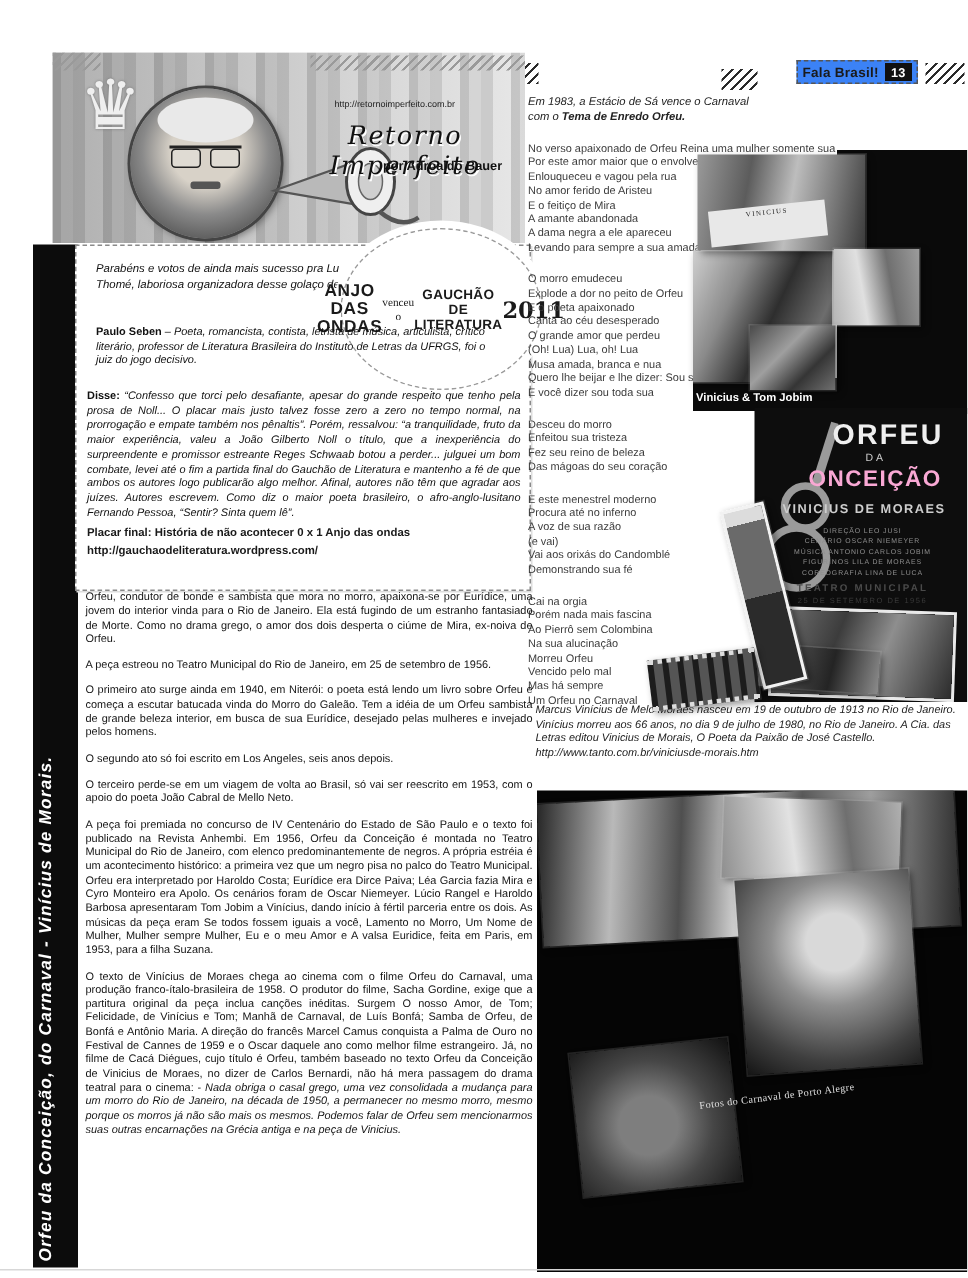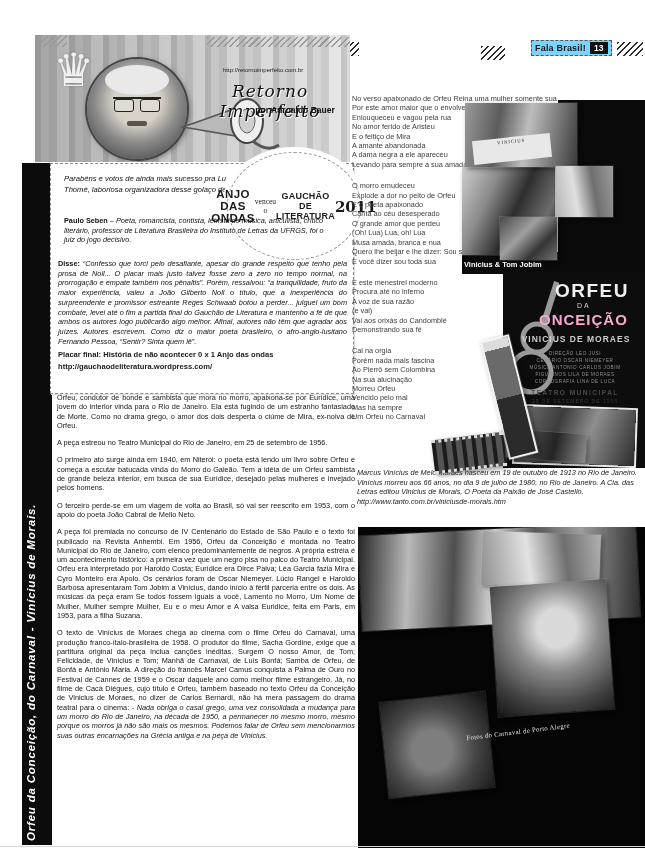--- a/index.html
+++ b/index.html
@@ -3,21 +3,21 @@
 <meta charset="utf-8">
 <style>
   html,body{margin:0;padding:0;background:#fff;}
   .page{position:relative;width:645px;height:852px;background:#fff;overflow:hidden;
         font-family:"Liberation Sans",sans-serif;color:#1a1a1a;}
   .abs{position:absolute;}
   .hatch{background:repeating-linear-gradient(135deg,#2a2a2a 0 1.5px,transparent 1.5px 4.5px);}
   .hatch-light{background:repeating-linear-gradient(135deg,#9a9a9a 0 1.5px,transparent 1.5px 4.5px);}
 
   
-  .brandbox{border:1px dashed #555;background:#7dd3fc;display:flex;align-items:center;
+  .brandbox{border:1px dashed #555;background:#3b82f6;display:flex;align-items:center;
             padding:1px 3px;font-size:9px;font-weight:bold;letter-spacing:.2px;}
   .pagenum{background:#101010;color:#fff;font-size:8.5px;font-weight:bold;
            padding:1px 4px;margin-left:4px;text-align:right;}
 
   
   .collage{left:35px;top:35px;width:315px;height:127px;
     background:linear-gradient(90deg,#c2c2c2 0%,#d9d9d9 35%,#efefef 70%,#ffffff 100%);
     overflow:hidden;}
   .collage .texture{position:absolute;inset:0;opacity:.5;
     background:repeating-linear-gradient(90deg,#8d8d8d 0 6px,#b5b5b5 6px 14px,#a0a0a0 14px 22px,#cfcfcf 22px 34px);
@@ -164,39 +164,47 @@
     <div class="judge">
       <b>Paulo Seben</b><span> – </span><i>Poeta, romancista, contista, letrista de música, articulista, crítico literário, professor de Literatura Brasileira do Instituto de Letras da UFRGS, foi o juiz do jogo decisivo.</i>
     </div>
     <div class="disse">
       <span class="lbl">Disse: </span><span class="qt">“Confesso que torci pelo desafiante, apesar do grande respeito que tenho pela prosa de Noll... O placar mais justo talvez fosse zero a zero no tempo normal, na prorrogação e empate também nos pênaltis”. Porém, ressalvou: “a tranquilidade, fruto da maior experiência, valeu a João Gilberto Noll o título, que a inexperiência do surpreendente e promissor estreante Reges Schwaab botou a perder... julguei um bom combate, levei até o fim a partida final do Gauchão de Literatura e mantenho a fé de que ambos os autores logo publicarão algo melhor. Afinal, autores não têm que agradar aos juízes. Autores escrevem. Como diz o maior poeta brasileiro, o afro-anglo-lusitano Fernando Pessoa, “Sentir? Sinta quem lê”.</span>
     </div>
     <div class="placar">Placar final: História de não acontecer 0 x 1 Anjo das ondas</div>
     <div class="aurl">http://gauchaodeliteratura.wordpress.com/</div>
   </div>
 
+  <div class="abs intro">
+    <div>Em 1983, a Estácio de Sá vence o Carnaval</div>
+    <div><span>com o </span><b>Tema de Enredo Orfeu.</b></div>
+  </div>
 
   <div class="abs poem">
     <div class="stanza">No verso apaixonado de Orfeu Reina uma mulher somente sua
 Por este amor maior que o envolveu
 Enlouqueceu e vagou pela rua
 No amor ferido de Aristeu
 E o feitiço de Mira
 A amante abandonada
 A dama negra a ele apareceu
 Levando para sempre a sua amada</div>
     <div class="stanza">O morro emudeceu
 Explode a dor no peito de Orfeu
 E o poeta apaixonado
 Canta ao céu desesperado
 O grande amor que perdeu
 (Oh! Lua) Lua, oh! Lua
 Musa amada, branca e nua
 Quero lhe beijar e lhe dizer: Sou seu
 E você dizer sou toda sua</div>
+    <div class="stanza">Desceu do morro
+Enfeitou sua tristeza
+Fez seu reino de beleza
+Das mágoas do seu coração</div>
     <div class="stanza">E este menestrel moderno
 Procura até no inferno
 A voz de sua razão
 (e vai)
 Vai aos orixás do Candomblé
 Demonstrando sua fé</div>
     <div class="stanza">Cai na orgia
 Porém nada mais fascina
 Ao Pierrô sem Colombina
 Na sua alucinação
@@ -245,20 +253,21 @@
        background:linear-gradient(#dcdcdc 0 8%,#6a6a6a 8% 50%,#2b2b2b 50% 100%);border:2px solid #f2f2f2;"></div>
   <div class="ph" style="left:433px;top:436px;width:72px;height:28px;transform:rotate(-7deg);z-index:6;
        background:repeating-linear-gradient(90deg,#1c1c1c 0 4px,#555 4px 10px);border-top:3px dotted #ddd;border-bottom:3px dotted #ddd;"></div>
   <div class="ph" style="left:506px;top:432px;width:80px;height:28px;transform:rotate(4deg);z-index:5;
        background:linear-gradient(100deg,#6c6c6c,#242424 60%,#8a8a8a);"></div>
 
   <div class="abs article">
     <p>Orfeu, condutor de bonde e sambista que mora no morro, apaixona-se por Eurídice, uma jovem do interior vinda para o Rio de Janeiro. Ela está fugindo de um estranho fantasiado de Morte. Como no drama grego, o amor dos dois desperta o ciúme de Mira, ex-noiva de Orfeu.</p>
     <p>A peça estreou no Teatro Municipal do Rio de Janeiro, em 25 de setembro de 1956.</p>
     <p>O primeiro ato surge ainda em 1940, em Niterói: o poeta está lendo um livro sobre Orfeu e começa a escutar batucada vinda do Morro do Galeão. Tem a idéia de um Orfeu sambista de grande beleza interior, em busca de sua Eurídice, desejado pelas mulheres e invejado pelos homens.</p>
+    <p>O segundo ato só foi escrito em Los Angeles, seis anos depois.</p>
     <p>O terceiro perde-se em um viagem de volta ao Brasil, só vai ser reescrito em 1953, com o apoio do poeta João Cabral de Mello Neto.</p>
     <p>A peça foi premiada no concurso de IV Centenário do Estado de São Paulo e o texto foi publicado na Revista Anhembi. Em 1956, Orfeu da Conceição é montada no Teatro Municipal do Rio de Janeiro, com elenco predominantemente de negros. A própria estréia é um acontecimento histórico: a primeira vez que um negro pisa no palco do Teatro Municipal. Orfeu era interpretado por Haroldo Costa; Eurídice era Dirce Paiva; Léa Garcia fazia Mira e Cyro Monteiro era Apolo. Os cenários foram de Oscar Niemeyer. Lúcio Rangel e Haroldo Barbosa apresentaram Tom Jobim a Vinícius, dando início à fértil parceria entre os dois. As músicas da peça eram Se todos fossem iguais a você, Lamento no Morro, Um Nome de Mulher, Mulher sempre Mulher, Eu e o meu Amor e A valsa Euridice, feita em Paris, em 1953, para a filha Suzana.</p>
     <p><span>O texto de Vinícius de Moraes chega ao cinema com o filme Orfeu do Carnaval, uma produção franco-ítalo-brasileira de 1958. O produtor do filme, Sacha Gordine, exige que a partitura original da peça inclua canções inéditas. Surgem O nosso Amor, de Tom; Felicidade, de Vinícius e Tom; Manhã de Carnaval, de Luís Bonfá; Samba de Orfeu, de Bonfá e Antônio Maria. A direção do francês Marcel Camus conquista a Palma de Ouro no Festival de Cannes de 1959 e o Oscar daquele ano como melhor filme estrangeiro. Já, no filme de Cacá Diégues, cujo título é Orfeu, também baseado no texto Orfeu da Conceição de Vinicius de Moraes, no dizer de Carlos Bernardi, não há mera passagem do drama teatral para o cinema: - </span><span class="it">Nada obriga o casal grego, uma vez consolidada a mudança para um morro do Rio de Janeiro, na década de 1950, a permanecer no mesmo morro, mesmo porque os morros já não são mais os mesmos. Podemos falar de Orfeu sem mencionarmos suas outras encarnações na Grécia antiga e na peça de Vinicius.</span></p>
   </div>
 
   <div class="abs bio">
     <span>Marcus Vinícius de Melo Moraes nasceu em 19 de outubro de 1913 no Rio de Janeiro. Vinícius morreu aos 66 anos, no dia 9 de julho de 1980, no Rio de Janeiro. A Cia. das Letras editou Vinicius de Morais, O Poeta da Paixão de José Castello.</span>
     <div>http://www.tanto.com.br/viniciusde-morais.htm</div>
   </div>
 

